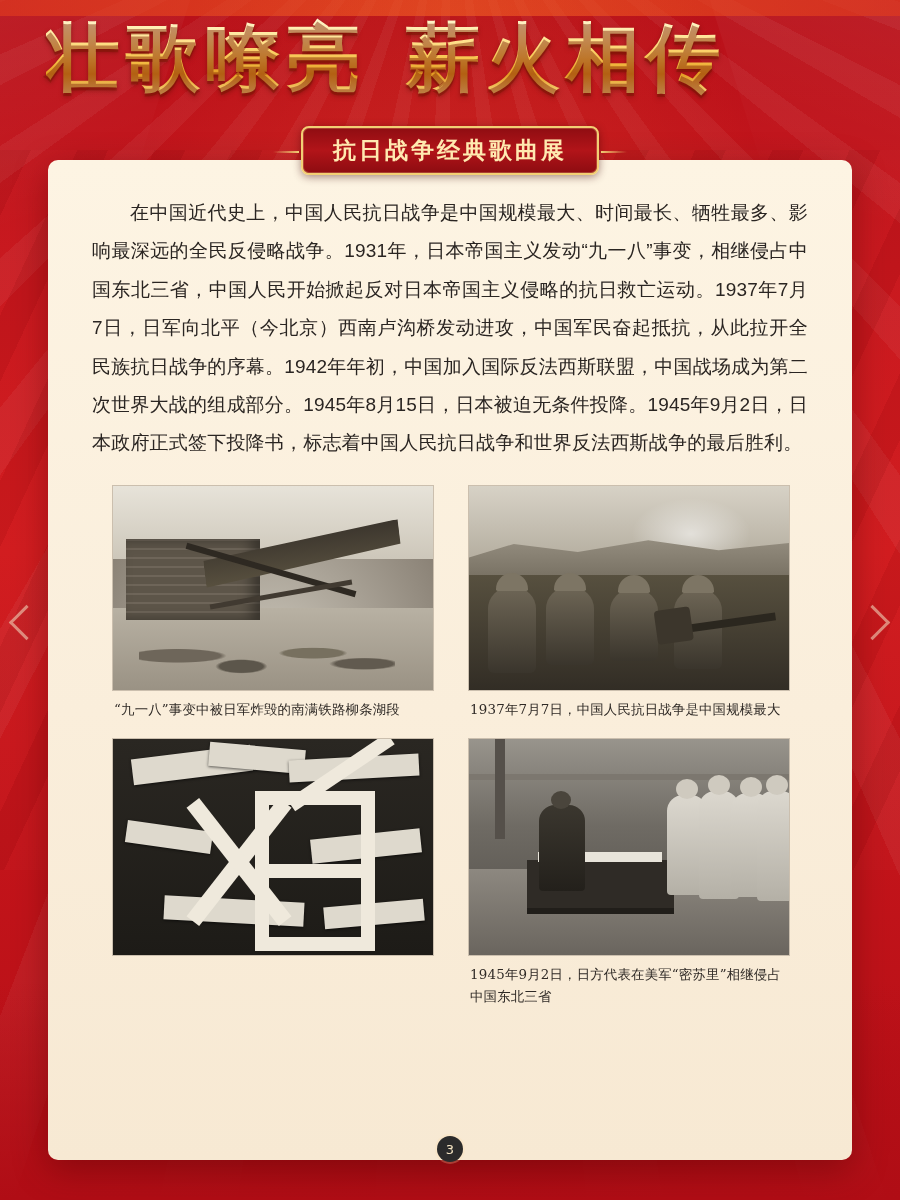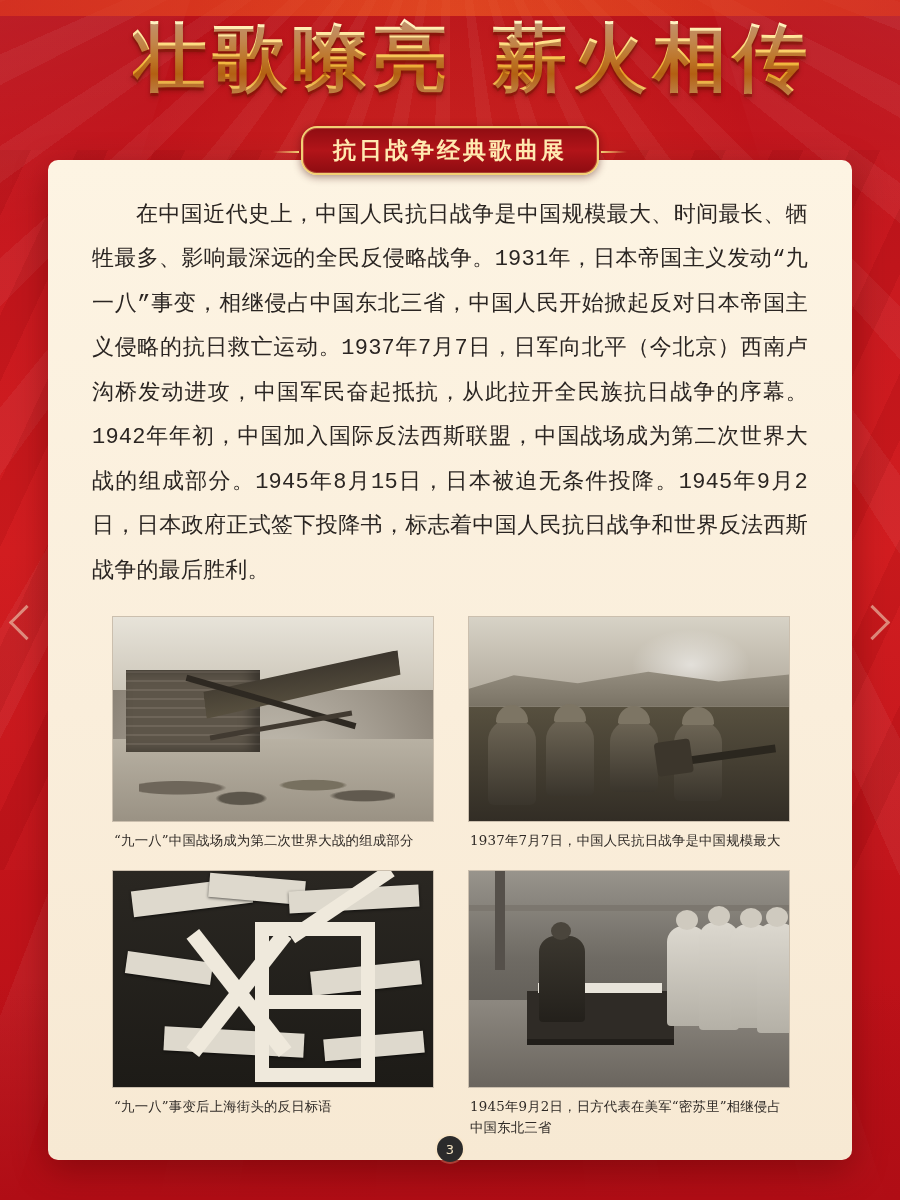--- a/index.html
+++ b/index.html
@@ -70,21 +70,20 @@
   .bottom-glow {
     position: absolute;
     left: 0; right: 0; bottom: 0; height: 220px;
     background: linear-gradient(0deg, #b00d15 0%, rgba(176,13,21,0) 100%);
   }
 
   
   .title-wrap {
     position: absolute;
     top: 18px; left: 0; right: 0;
-    text-align: center;
     z-index: 5;
     margin-left: 46px;
   }
   .main-title {
     display: inline-block;
     font-family: "DejaVu Serif", serif;
     font-weight: 700;
     font-size: 74px;
     letter-spacing: 6px;
     line-height: 1.08;
@@ -100,21 +99,21 @@
 
   
   .subtitle-plaque {
     position: absolute;
     top: 126px;
     left: 50%;
     transform: translateX(-50%);
     z-index: 6;
     padding: 7px 30px;
     border: 2px solid #f2cf74;
-    border-radius: 16px;
+    border-radius: 8px;
     background: linear-gradient(180deg, #8f0d12 0%, #b21419 50%, #8d0c11 100%);
     box-shadow: 0 2px 8px rgba(60,0,0,.45), inset 0 0 0 1px rgba(255,220,150,.25);
   }
   .subtitle-plaque::before,
   .subtitle-plaque::after {
     content: "";
     position: absolute;
     top: 50%;
     width: 26px; height: 2px;
     background: linear-gradient(90deg, rgba(242,207,116,0), #f2cf74);
@@ -153,22 +152,22 @@
     font-weight: 700;
     letter-spacing: 1px;
     color: #d94416;
     background: linear-gradient(180deg,#f2702a 0%, #e04a14 60%, #c9380c 100%);
     -webkit-background-clip: text;
     background-clip: text;
     color: transparent;
     margin: 2px 0 22px 0;
   }
   .body-text {
-    font-family: Liberation Mono, monospace;
-    font-size: 22px;
+    font-family: Liberation Sans, sans-serif;
+    font-size: 19px;
     line-height: 2.02;
     color: #2a2522;
     text-align: justify;
     text-indent: 2em;
     letter-spacing: .2px;
   }
 
   
   .photo-grid {
     margin-top: 22px;
@@ -451,21 +450,21 @@
           <div class="ph1" style="position:absolute;inset:0;">
             <div class="sky"></div>
             <div class="ground"></div>
             <div class="wall"></div>
             <div class="bridge"></div>
             <div class="beam"></div>
             <div class="beam2"></div>
             <div class="debris"></div>
           </div>
         </div>
-        <div class="caption">“九一八”中国战场成为第二次世界大战的组成部分</div>
+        <div class="caption">“九一八”事变中被日军炸毁的南满铁路柳条湖段</div>
       </div>
 
       <div class="photo-cell">
         <div class="photo-frame">
           <div class="ph2" style="position:absolute;inset:0;">
             <div class="smoke"></div>
             <div class="hill"></div>
             <div class="trench"></div>
             <div class="s s1"></div>
             <div class="s s2"></div>
@@ -485,21 +484,20 @@
             <div class="paper p3"></div>
             <div class="paper p4"></div>
             <div class="paper p5"></div>
             <div class="paper p6"></div>
             <div class="paper p7"></div>
             <div class="bigx"></div>
             <div class="bigri"></div>
             <div class="cross"></div>
           </div>
         </div>
-        <div class="caption">“九一八”事变后上海街头的反日标语</div>
       </div>
 
       <div class="photo-cell">
         <div class="photo-frame tall">
           <div class="ph4" style="position:absolute;inset:0;">
             <div class="rail"></div>
             <div class="mast"></div>
             <div class="deck"></div>
             <div class="table"></div>
             <div class="dark"></div>

